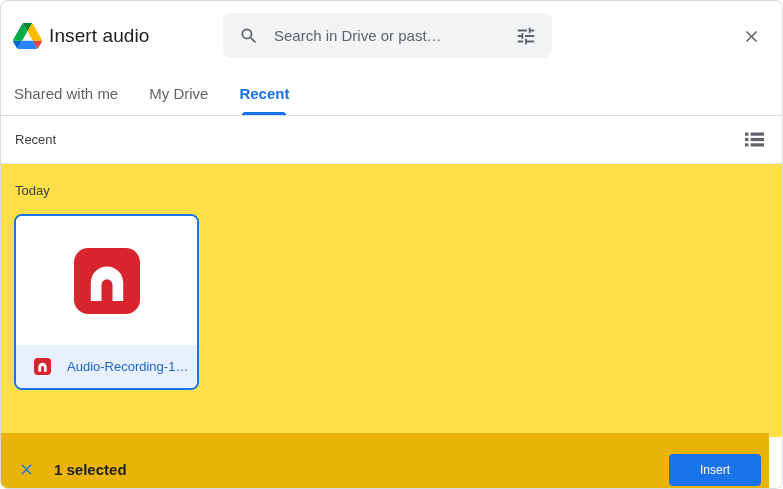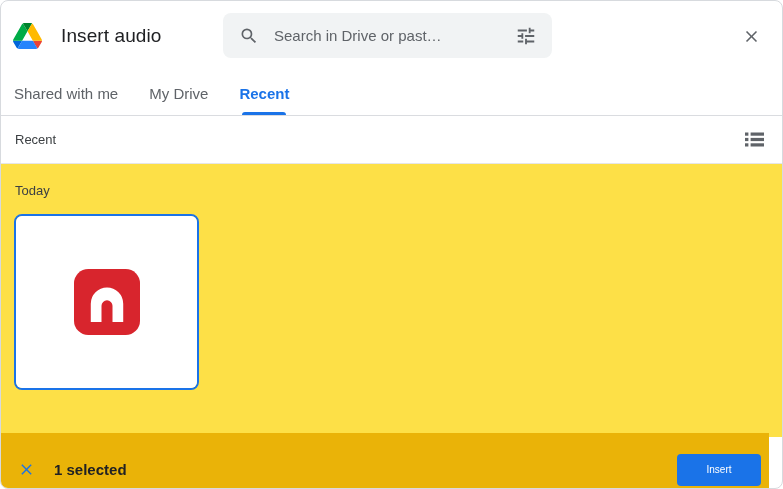--- a/index.html
+++ b/index.html
@@ -3,21 +3,21 @@
 <meta charset="utf-8">
 <style>
   html,body{margin:0;padding:0;background:#fff;font-family:"Liberation Sans",sans-serif;}
   .dialog{
     position:relative;width:781px;height:487px;background:#fff;
     border:1px solid #d7dade;border-radius:8px;overflow:hidden;box-sizing:content-box;
   }
   
   .header{position:relative;height:70px;display:flex;align-items:center;}
   .logo{margin-left:12px;width:29px;height:26px;flex:0 0 auto;}
-  .title{margin-left:19px;font-size:19px;color:#202124;letter-spacing:.1px;}
+  .title{margin-left:7px;font-size:19px;color:#202124;letter-spacing:.1px;}
   .search-box{
     position:absolute;left:222px;top:12px;width:329px;height:45px;
     background:#f1f3f4;border-radius:8px;display:flex;align-items:center;
     padding:0 14px 0 16px;box-sizing:border-box;cursor:text;
   }
   .search-input{
     flex:1;margin-left:13px;border:none;background:transparent;outline:none;
     font-family:"Liberation Sans",sans-serif;font-size:15px;color:#3c4043;min-width:0;
   }
   .search-input::placeholder{color:#5f6368;opacity:1;}
@@ -49,22 +49,22 @@
   .small-audio-icon{width:17px;height:17px;flex:0 0 auto;}
   .file-name{font-size:13px;color:#1967d2;font-weight:500;white-space:nowrap;overflow:hidden;}
   
   .selection-bar{
     position:absolute;left:0;right:13px;bottom:0;height:55px;background:#eab308;
     display:flex;align-items:center;padding:18px 8px 0 12px;box-sizing:border-box;
   }
   .deselect-btn{width:26px;height:26px;display:flex;align-items:center;justify-content:center;cursor:pointer;border:none;background:transparent;padding:0;}
   .selection-count{margin-left:15px;font-size:15px;font-weight:700;color:#202124;}
   .insert-btn{
-    margin-left:auto;width:84px;height:32px;background:#1a73e8;color:#fff;border:none;border-radius:4px;
-    font-family:"Liberation Sans",sans-serif;font-size:10px;font-weight:500;cursor:pointer;
+    margin-left:auto;width:92px;height:32px;background:#1a73e8;color:#fff;border:none;border-radius:4px;
+    font-family:"Liberation Sans",sans-serif;font-size:12px;font-weight:500;cursor:pointer;
   }
 </style>
 </head>
 <body>
 
 <div class="dialog">
 
   <div class="header">
     <svg class="logo" viewBox="0 0 87.3 78" aria-hidden="true">
       <path fill="#0066da" d="m6.6 66.85 3.85 6.65c.8 1.4 1.95 2.5 3.3 3.3l13.75-23.8H0c0 1.55.4 3.1 1.2 4.5z"></path>
@@ -127,20 +127,27 @@
   <div class="content">
     <div class="group-label">Today</div>
 
     <div class="file-card">
       <div class="file-thumb">
         <svg class="big-audio-icon" viewBox="0 0 24 24" aria-hidden="true">
           <rect x="0" y="0" width="24" height="24" rx="5.2" fill="#d8252d"></rect>
           <path fill="#fff" d="M6.1 19.3 V12.6 A5.9 5.9 0 0 1 17.9 12.6 V19.3 H14 V13.4 A2 2 0 0 0 10 13.4 V19.3 Z"></path>
         </svg>
       </div>
+      <div class="file-footer">
+        <svg class="small-audio-icon" viewBox="0 0 24 24" aria-hidden="true">
+          <rect x="0" y="0" width="24" height="24" rx="5.2" fill="#d8252d"></rect>
+          <path fill="#fff" d="M6.1 19.3 V12.6 A5.9 5.9 0 0 1 17.9 12.6 V19.3 H14 V13.4 A2 2 0 0 0 10 13.4 V19.3 Z"></path>
+        </svg>
+        <span class="file-name">Audio-Recording-1…</span>
+      </div>
     </div>
   </div>
 
   <div class="selection-bar">
     <button class="deselect-btn" type="button">
       <svg width="17" height="17" viewBox="0 0 24 24" aria-hidden="true">
         <path fill="#1a73e8" d="M19.3 6.1 17.9 4.7 12 10.6 6.1 4.7 4.7 6.1 10.6 12 4.7 17.9 6.1 19.3 12 13.4 17.9 19.3 19.3 17.9 13.4 12z"></path>
       </svg>
     </button>
     <span class="selection-count">1 selected</span>

